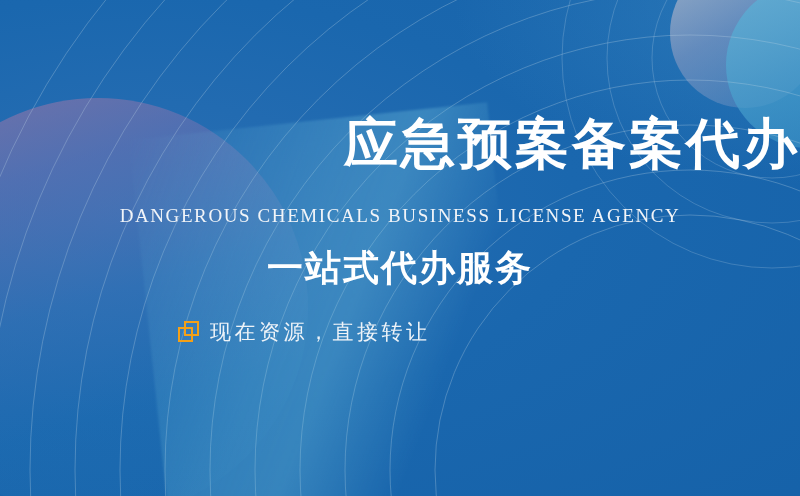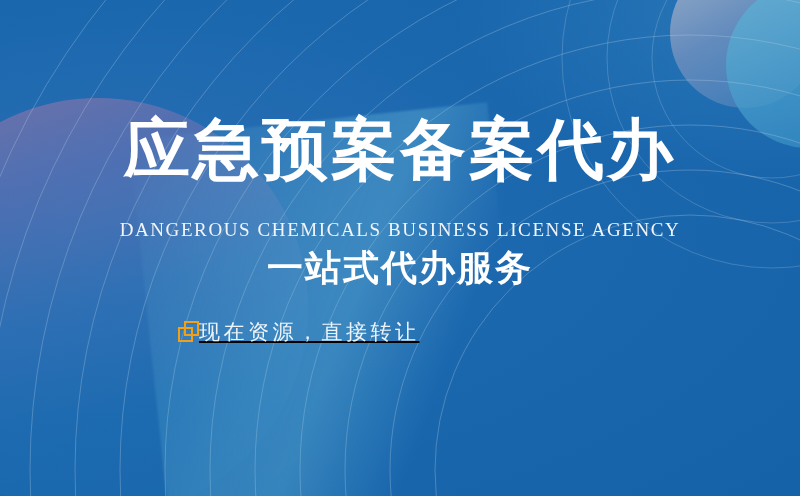--- a/index.html
+++ b/index.html
@@ -102,43 +102,42 @@
   .content {
     position: absolute;
     inset: 0;
   }
 
   .headline {
     position: absolute;
     left: 0;
     right: 0;
     top: 116px;
-    text-align: center;
+    text-align: right;
     color: #ffffff;
     font-family: "Liberation Sans", "DejaVu Sans", sans-serif;
-    font-size: 66px;
+    font-size: 54px;
     font-weight: bold;
     letter-spacing: 3px;
     line-height: 1;
     white-space: nowrap;
   }
 
   .eyebrow {
     position: absolute;
     left: 0;
     right: 0;
     top: 205px;
     text-align: center;
     color: #f1f4f8;
     font-family: "Liberation Serif", "DejaVu Serif", serif;
     font-size: 19px;
     font-weight: normal;
     letter-spacing: 1.6px;
     white-space: nowrap;
-    margin-top: 14px;
   }
 
   .subhead {
     position: absolute;
     left: 0;
     right: 0;
     top: 245px;
     text-align: center;
     color: #ffffff;
     font-family: "Liberation Sans", "DejaVu Sans", sans-serif;
@@ -153,22 +152,22 @@
     position: absolute;
     left: 178px;
     top: 318px;
     display: flex;
     flex-direction: column;
     gap: 14px;
   }
   .bullet-row {
     display: flex;
     align-items: center;
+    gap: 11px;
     height: 26px;
-    text-decoration: underline;
   }
   .bullet-icon {
     flex: 0 0 auto;
     width: 21px;
     height: 21px;
     position: relative;
   }
   .bullet-icon .sq {
     position: absolute;
     box-sizing: border-box;

